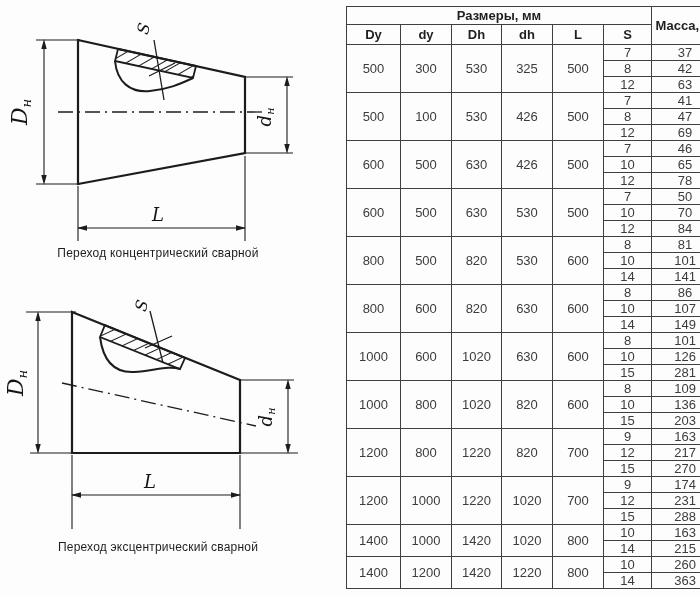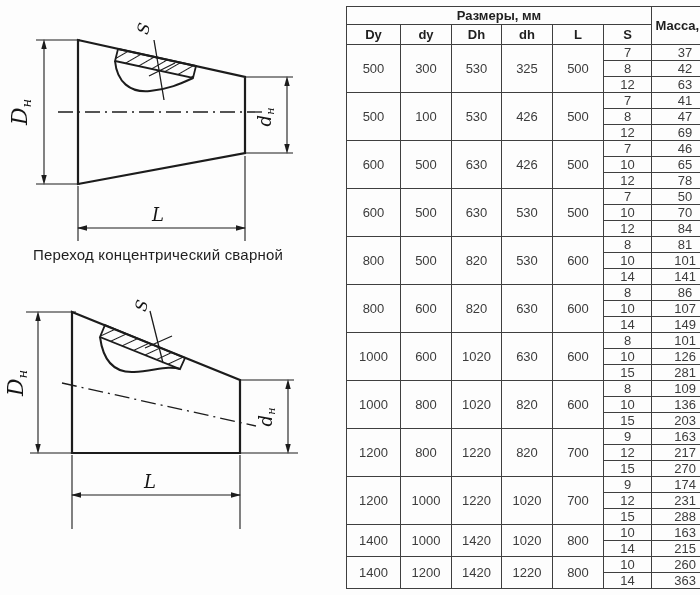--- a/index.html
+++ b/index.html
@@ -3,21 +3,21 @@
 <meta charset="utf-8">
 <style>
   html,body{margin:0;padding:0;background:#ffffff;}
   #screen{position:relative;width:700px;height:595px;background:#fdfdfd;
           font-family:"Liberation Sans",sans-serif;overflow:hidden;}
   
   svg.drawing{position:absolute;left:0;}
   #drawing1{top:0;}
   #drawing2{top:293px;}
   .caption{position:absolute;left:0;width:316px;text-align:center;
-           font-size:15px;font-weight:bold;color:#1e1e1e;letter-spacing:0.2px;}
+           font-size:12px;font-weight:bold;color:#1e1e1e;letter-spacing:0.2px;}
   #caption1{top:246px;}
   #caption2{top:540px;}
   .dline{stroke:#1c1c1c;fill:none;}
   .thin{stroke-width:1.1;}
   .thick{stroke-width:2.2;}
   .arrow{fill:#1c1c1c;stroke:none;}
   .dimtext{font-family:"DejaVu Serif",serif;font-style:italic;fill:#141414;}
   
   table.spec{position:absolute;left:318px;top:6px;width:372px;
              border-collapse:collapse;table-layout:fixed;margin-left:28px;}
@@ -98,20 +98,21 @@
     <path class="dline thin" d="M72,202 H240"></path>
     <path class="arrow" d="M71,202 L81,199.2 L81,204.8 Z"></path>
     <path class="arrow" d="M241,202 L231,199.2 L231,204.8 Z"></path>
     <text class="dimtext" x="150" y="195" text-anchor="middle" font-size="18">L</text>
 
     <polygon points="105,32 185,65 180,76 100,44" fill="url(#hatch2)" stroke="#1c1c1c" stroke-width="1.8"></polygon>
     <path class="dline" stroke-width="2" d="M100,44 C103,67 114,80 134,79 C154,78 168,72 180,76"></path>
     <path class="dline" stroke-width="1.3" d="M150,18 L163,70 M145,55 L172,43"></path>
     <text class="dimtext" transform="rotate(-75 147 14)" x="147" y="14" text-anchor="middle" font-size="16">S</text>
   </svg>
+  <div id="caption2" class="caption" style="font-weight:normal">Переход эксцентрический сварной</div>
 
   <table class="spec">
     <colgroup>
       <col style="width:54px">
         <col style="width:51px">
         <col style="width:50px">
       <col style="width:51px">
         <col style="width:51px">
         <col style="width:48px">
       <col style="width:67px">

